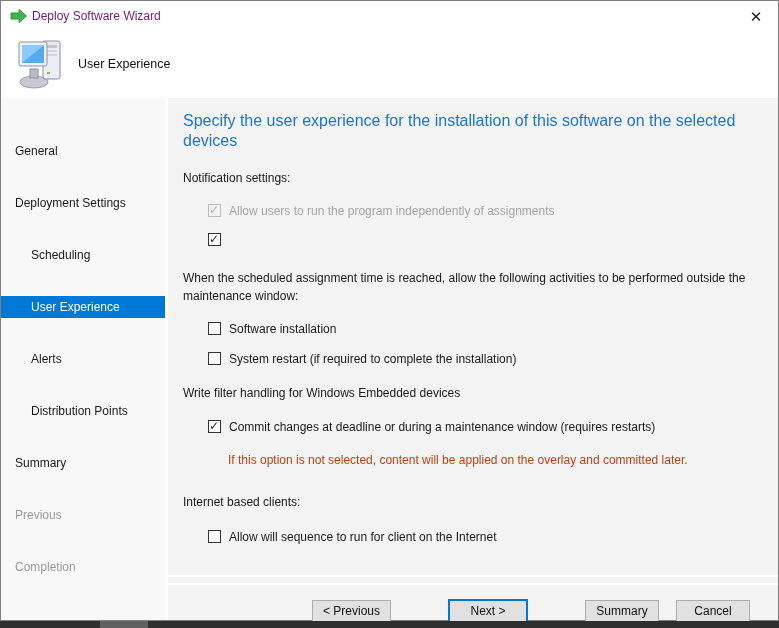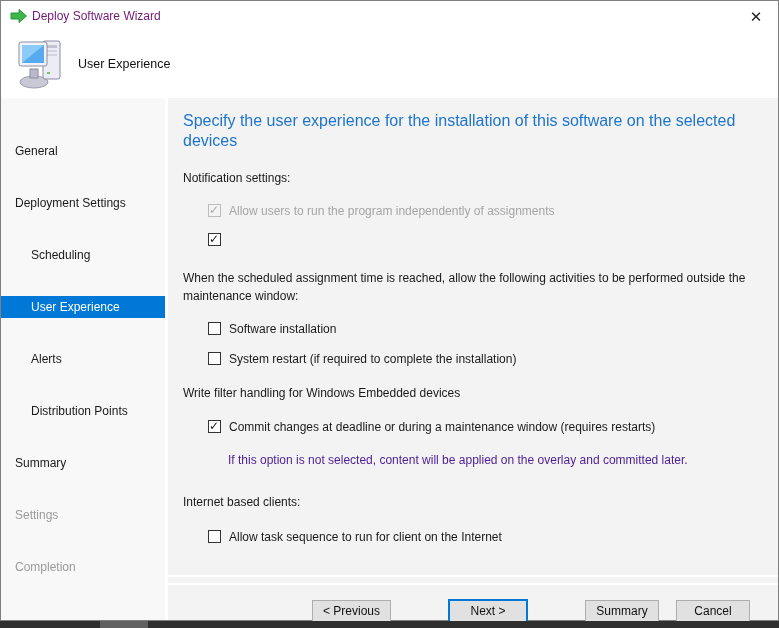--- a/index.html
+++ b/index.html
@@ -51,21 +51,21 @@
     width:13px;height:13px;box-sizing:border-box;border:1px solid #333333;
     background:#ffffff;margin-right:8px;position:relative;flex:0 0 13px;
   }
   .cb .mark{
     position:absolute;left:0px;top:-2px;font-size:12px;font-weight:bold;color:#222;
     font-family:"DejaVu Sans",sans-serif;line-height:15px;
   }
   .cbrow.disabled .cb{border-color:#bcbcbc;background:#f3f3f3;}
   .cbrow.disabled .cb .mark{color:#a9a9a9;}
   .cbrow.disabled .cblabel{color:#a5a5a5;}
-  .note{position:absolute;left:60px;color:#4c1d95;line-height:15px;}
+  .note{position:absolute;left:60px;color:#c2410c;line-height:15px;}
   
   .p-notif{top:73px;}  .r-allow{top:105px;}  .r-show{top:134px;}
   .p-maint{top:171px;} .r-soft{top:223px;}   .r-restart{top:253px;}
   .p-write{top:288px;} .r-commit{top:321px;} .p-note{top:355px;}
   .p-inet{top:397px;}  .r-inet{top:431px;}
   
   .fsep1{position:absolute;left:0;right:0;top:477px;height:2px;background:#ffffff;}
   .fsep2{position:absolute;left:0;right:0;top:485px;height:2px;background:#ffffff;}
   .btn-row{position:absolute;top:502px;right:28px;display:flex;gap:9px;align-items:flex-start;}
   .btn{
@@ -110,21 +110,21 @@
   </div>
 
   <div class="sidebar">
     <div class="nav-item">General</div>
     <div class="nav-item">Deployment Settings</div>
     <div class="nav-item lvl2">Scheduling</div>
     <div class="nav-item lvl2 selected">User Experience</div>
     <div class="nav-item lvl2">Alerts</div>
     <div class="nav-item lvl2">Distribution Points</div>
     <div class="nav-item">Summary</div>
-    <div class="nav-item disabled">Settings</div>
+    <div class="nav-item disabled">Previous</div>
     <div class="nav-item disabled">Completion</div>
   </div>
   <div class="sep-v"></div>
 
   <div class="content">
     <div class="heading">Specify the user experience for the installation of this software on the selected devices</div>
 
     <div class="lbl p-notif">Notification settings:</div>
 
     <div class="cbrow r-allow disabled">
@@ -160,21 +160,21 @@
         </span>
       <span class="cblabel">Commit changes at deadline or during a maintenance window (requires restarts)</span>
     </div>
 
     <div class="note p-note">If this option is not selected, content will be applied on the overlay and committed later.</div>
 
     <div class="lbl p-inet">Internet based clients:</div>
 
     <div class="cbrow r-inet">
       <span class="cb"></span>
-      <span class="cblabel">Allow task sequence to run for client on the Internet</span>
+      <span class="cblabel">Allow will sequence to run for client on the Internet</span>
     </div>
 
     <div class="fsep1"></div>
     <div class="fsep2"></div>
     <div class="btn-row">
       <button class="btn">&lt; Previous</button>
       <button class="btn focused">Next &gt;</button>
       <button class="btn">Summary</button>
       <button class="btn cancel">Cancel</button>
     </div>

